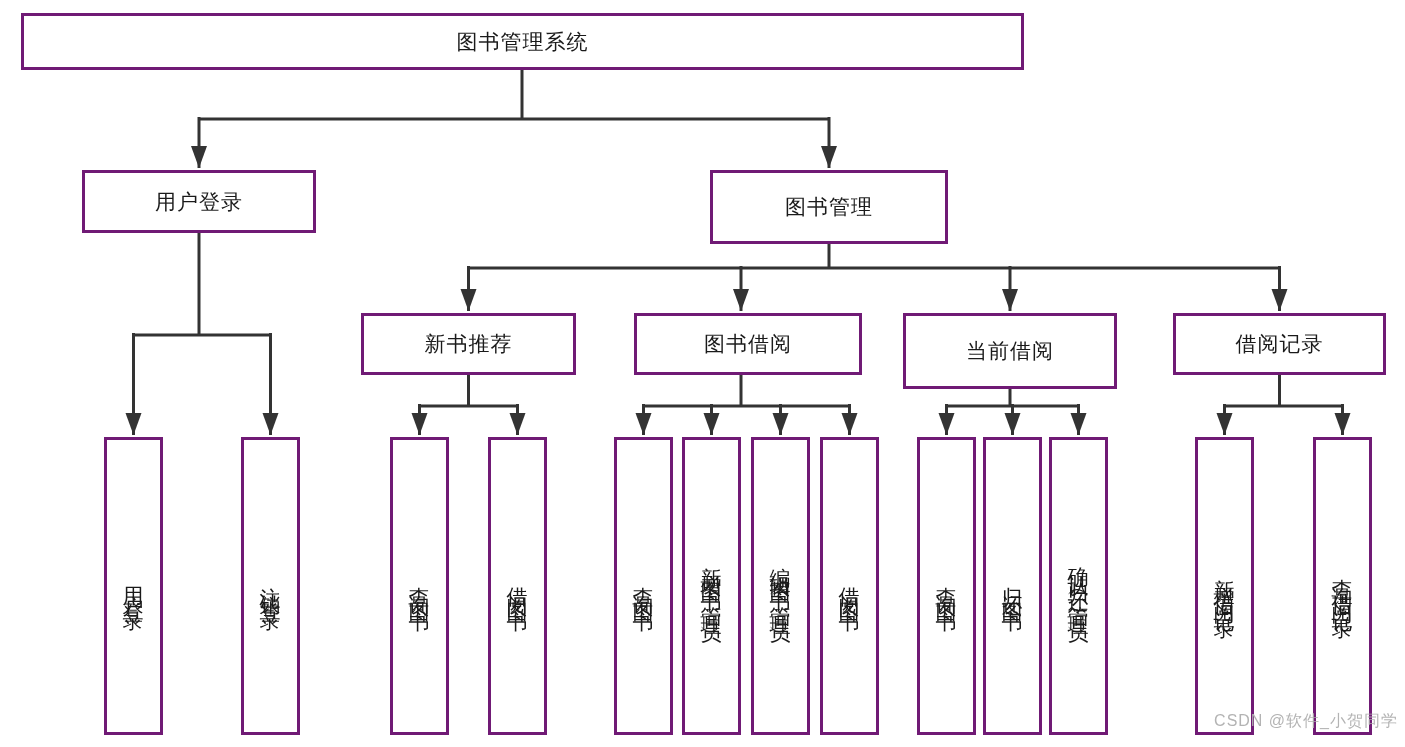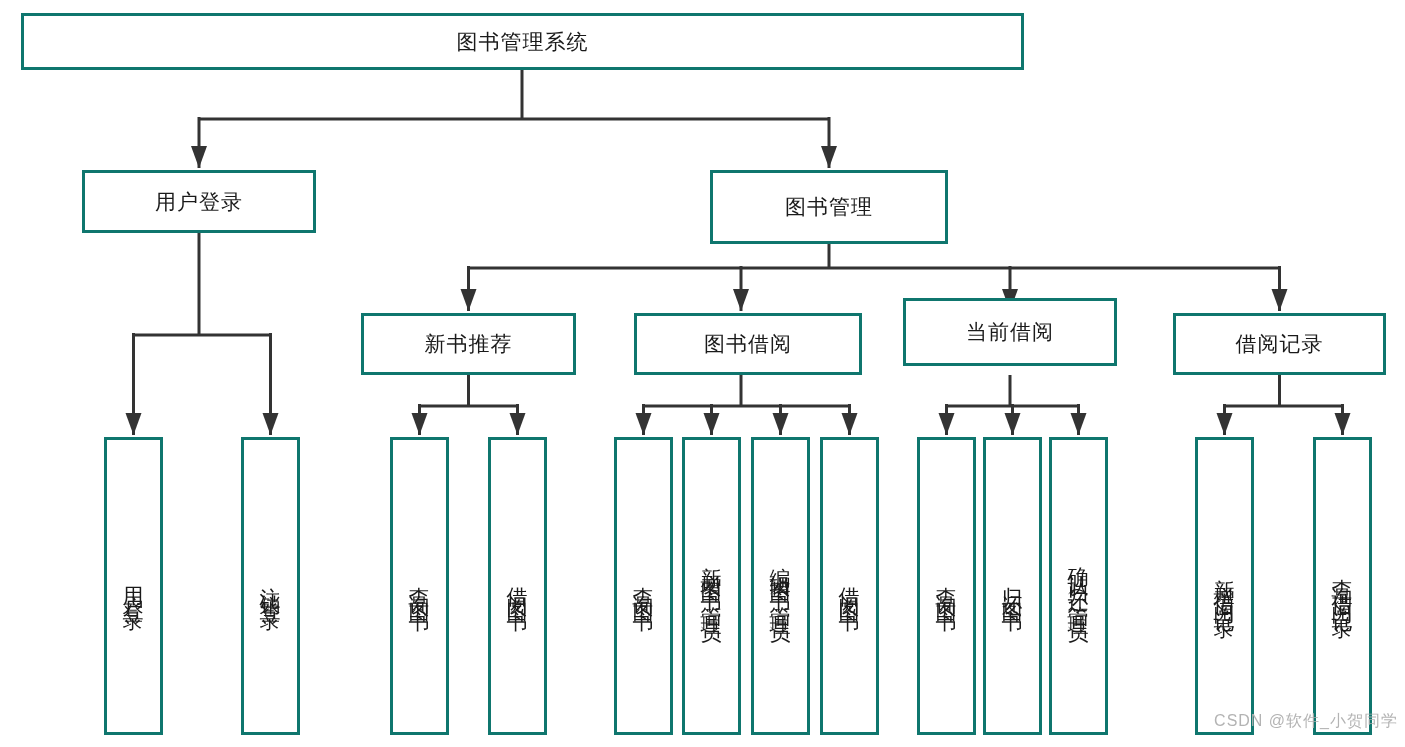--- a/index.html
+++ b/index.html
@@ -2,21 +2,21 @@
 <html><head>
 <meta charset="utf-8">
 <style>
   html,body{margin:0;padding:0;background:#fff;}
   #canvas{
     position:relative;width:1405px;height:747px;background:#ffffff;
     font-family:"Liberation Sans","DejaVu Sans",sans-serif;overflow:hidden;
   }
   #wires{position:absolute;left:0;top:0;z-index:0;}
   .hbox,.vbox{
-    position:absolute;background:#ffffff;border:3px solid #0f766e;
+    position:absolute;background:#ffffff;border:3px solid #701a75;
     box-sizing:border-box;display:flex;align-items:center;justify-content:center;
     color:#1a1a1a;z-index:1;text-align:right;
   }
   .hbox{font-size:21px;letter-spacing:1px;}
   .vbox span{
     writing-mode:vertical-rl;text-orientation:mixed;
     font-size:21px;letter-spacing:8px;line-height:1;white-space:nowrap;
   }
   .watermark{
     position:absolute;top:711px;right:7px;z-index:2;
@@ -94,21 +94,21 @@
   <div class="hbox" style="left:710px;top:170px;width:238px;height:74px">
     <span>图书管理</span>
   </div>
 
   <div class="hbox" style="left:361px;top:313px;width:215px;height:62px">
     <span>新书推荐</span>
   </div>
   <div class="hbox" style="left:634px;top:313px;width:228px;height:62px">
     <span>图书借阅</span>
   </div>
-  <div class="hbox" style="left:903px;top:298px;width:214px;height:68px">
+  <div class="hbox" style="left:903px;top:313px;width:214px;height:76px">
     <span>当前借阅</span>
   </div>
   <div class="hbox" style="left:1173px;top:313px;width:213px;height:62px">
     <span>借阅记录</span>
   </div>
 
   <div class="vbox" style="left:104px;top:437px;width:59px;height:298px">
     <span>用户登录</span>
   </div>
   <div class="vbox" style="left:241px;top:437px;width:59px;height:298px">

